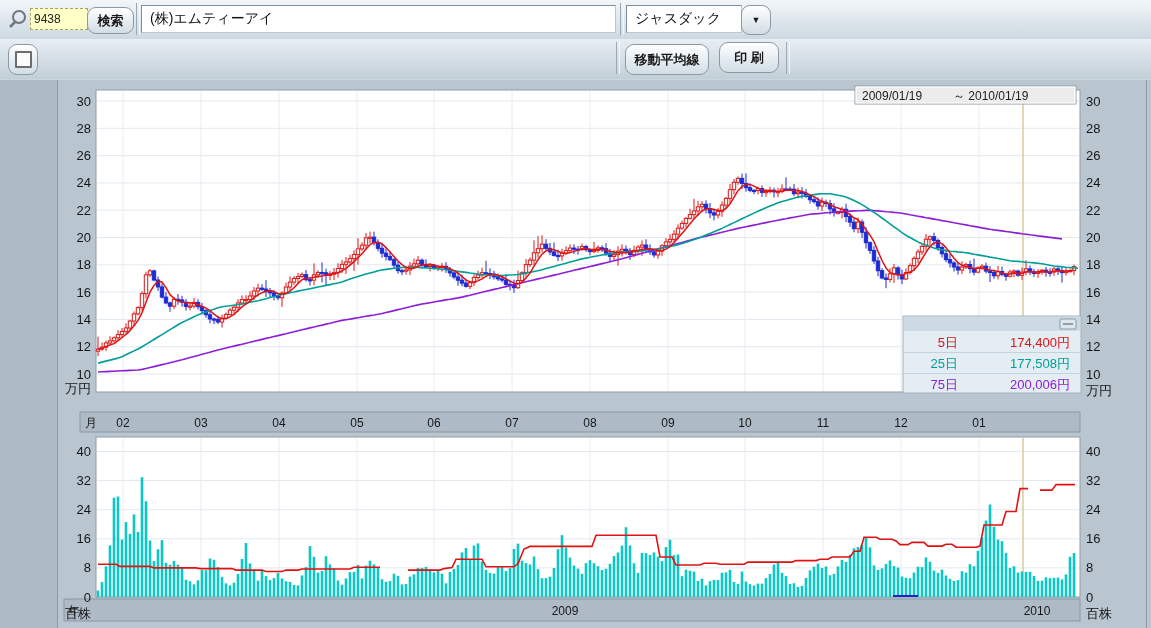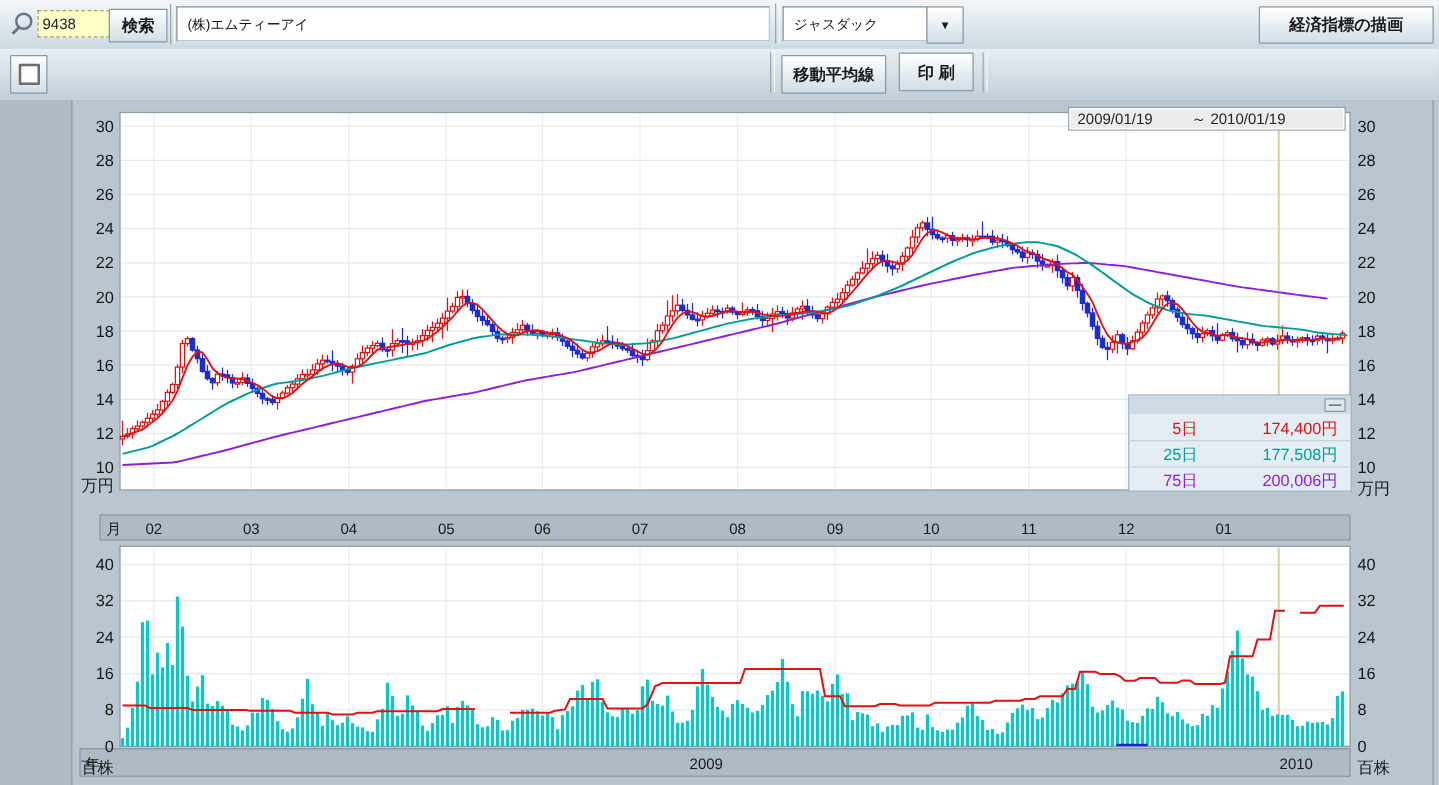--- a/index.html
+++ b/index.html
@@ -7,24 +7,24 @@
   #app{position:relative;width:1151px;height:628px;}
   
   #toolbar{position:absolute;left:0;top:0;width:1151px;height:80px;
     background:linear-gradient(#eff4f7,#c9d6de);border-bottom:1px solid #94a3af;}
   .row1{position:absolute;left:0;top:0;width:100%;height:39px;
     background:linear-gradient(#f2f6f9,#cdd9e1);border-bottom:1px solid #b3c1cb;}
   .row2{position:absolute;left:0;top:39px;width:100%;height:40px;
     background:linear-gradient(#e8eef3,#c2cfd8);}
   .btn{position:absolute;display:flex;align-items:center;justify-content:center;
     background:linear-gradient(#ffffff,#e9f0f4 45%,#d2dde4);
-    border:1px solid #8b99a5;border-radius:1px;font-size:13px;font-weight:bold;
+    border:1px solid #8b99a5;border-radius:9px;font-size:13px;font-weight:bold;
     color:#1a1a1a;box-shadow:inset 0 1px 0 #fff;cursor:default;}
   .field{position:absolute;background:#fff;border:1px solid;
-    border-color:#7f8e9a #bcc9d2 #bcc9d2 #7f8e9a;font-size:11px;color:#111;
+    border-color:#7f8e9a #bcc9d2 #bcc9d2 #7f8e9a;font-size:14px;color:#111;
     display:flex;align-items:center;padding:0 8px;box-sizing:border-box;}
   .groove{position:absolute;top:3px;width:2px;height:32px;
     border-left:1px solid #9aa8b3;border-right:1px solid #f4f8fa;}
   #code-input{position:absolute;left:30px;top:8px;width:50px;height:20px;
     background:#ffffc8;border:1px dashed #a8a068;font-size:12px;padding:0 3px;
     font-family:inherit;color:#222;}
   .cb-box{width:13px;height:13px;border:2px solid #6d6d6d;background:#fbfbfb;border-radius:1px;}
   .tabs{position:absolute;left:362px;top:42px;height:31px;display:flex;
     border:1px solid #8b99a5;border-radius:2px;overflow:hidden;background:#d7e1e8;}
   .tab{width:44px;display:flex;align-items:center;justify-content:center;
@@ -55,21 +55,20 @@
         <circle cx="12" cy="9" r="6" fill="none" stroke="#6b7782" stroke-width="2"></circle>
         <line x1="8" y1="14" x2="3" y2="19" stroke="#6b7782" stroke-width="2.5"></line>
       </svg>
       <input id="code-input" value="9438" style="">
       <div class="btn" style="left:87px;top:7px;width:45px;height:25px">検索</div>
       <div class="groove" style="left:136px"></div>
       <div class="field" style="left:141px;top:5px;width:475px;height:28px">(株)エムティーアイ</div>
       <div class="groove" style="left:620px"></div>
       <div class="field" style="left:626px;top:5px;width:116px;height:28px">ジャスダック</div>
       <div class="btn" style="left:741px;top:5px;width:28px;height:28px;font-size:9px;font-weight:normal">▼</div>
-      <div class="btn" style="left:1007px;top:5px;width:138px;height:28px">経済指標の描画</div>
     </div>
     <div class="row2">
       <div class="btn" style="left:8px;top:5px;width:28px;height:29px">
         <span class="cb-box"></span>
       </div>
       <div class="tabs">
         <div class="tab active">日足</div>
         <div class="tab">週足</div>
         <div class="tab">月足</div>
         <div class="tab-select">1年間</div>

